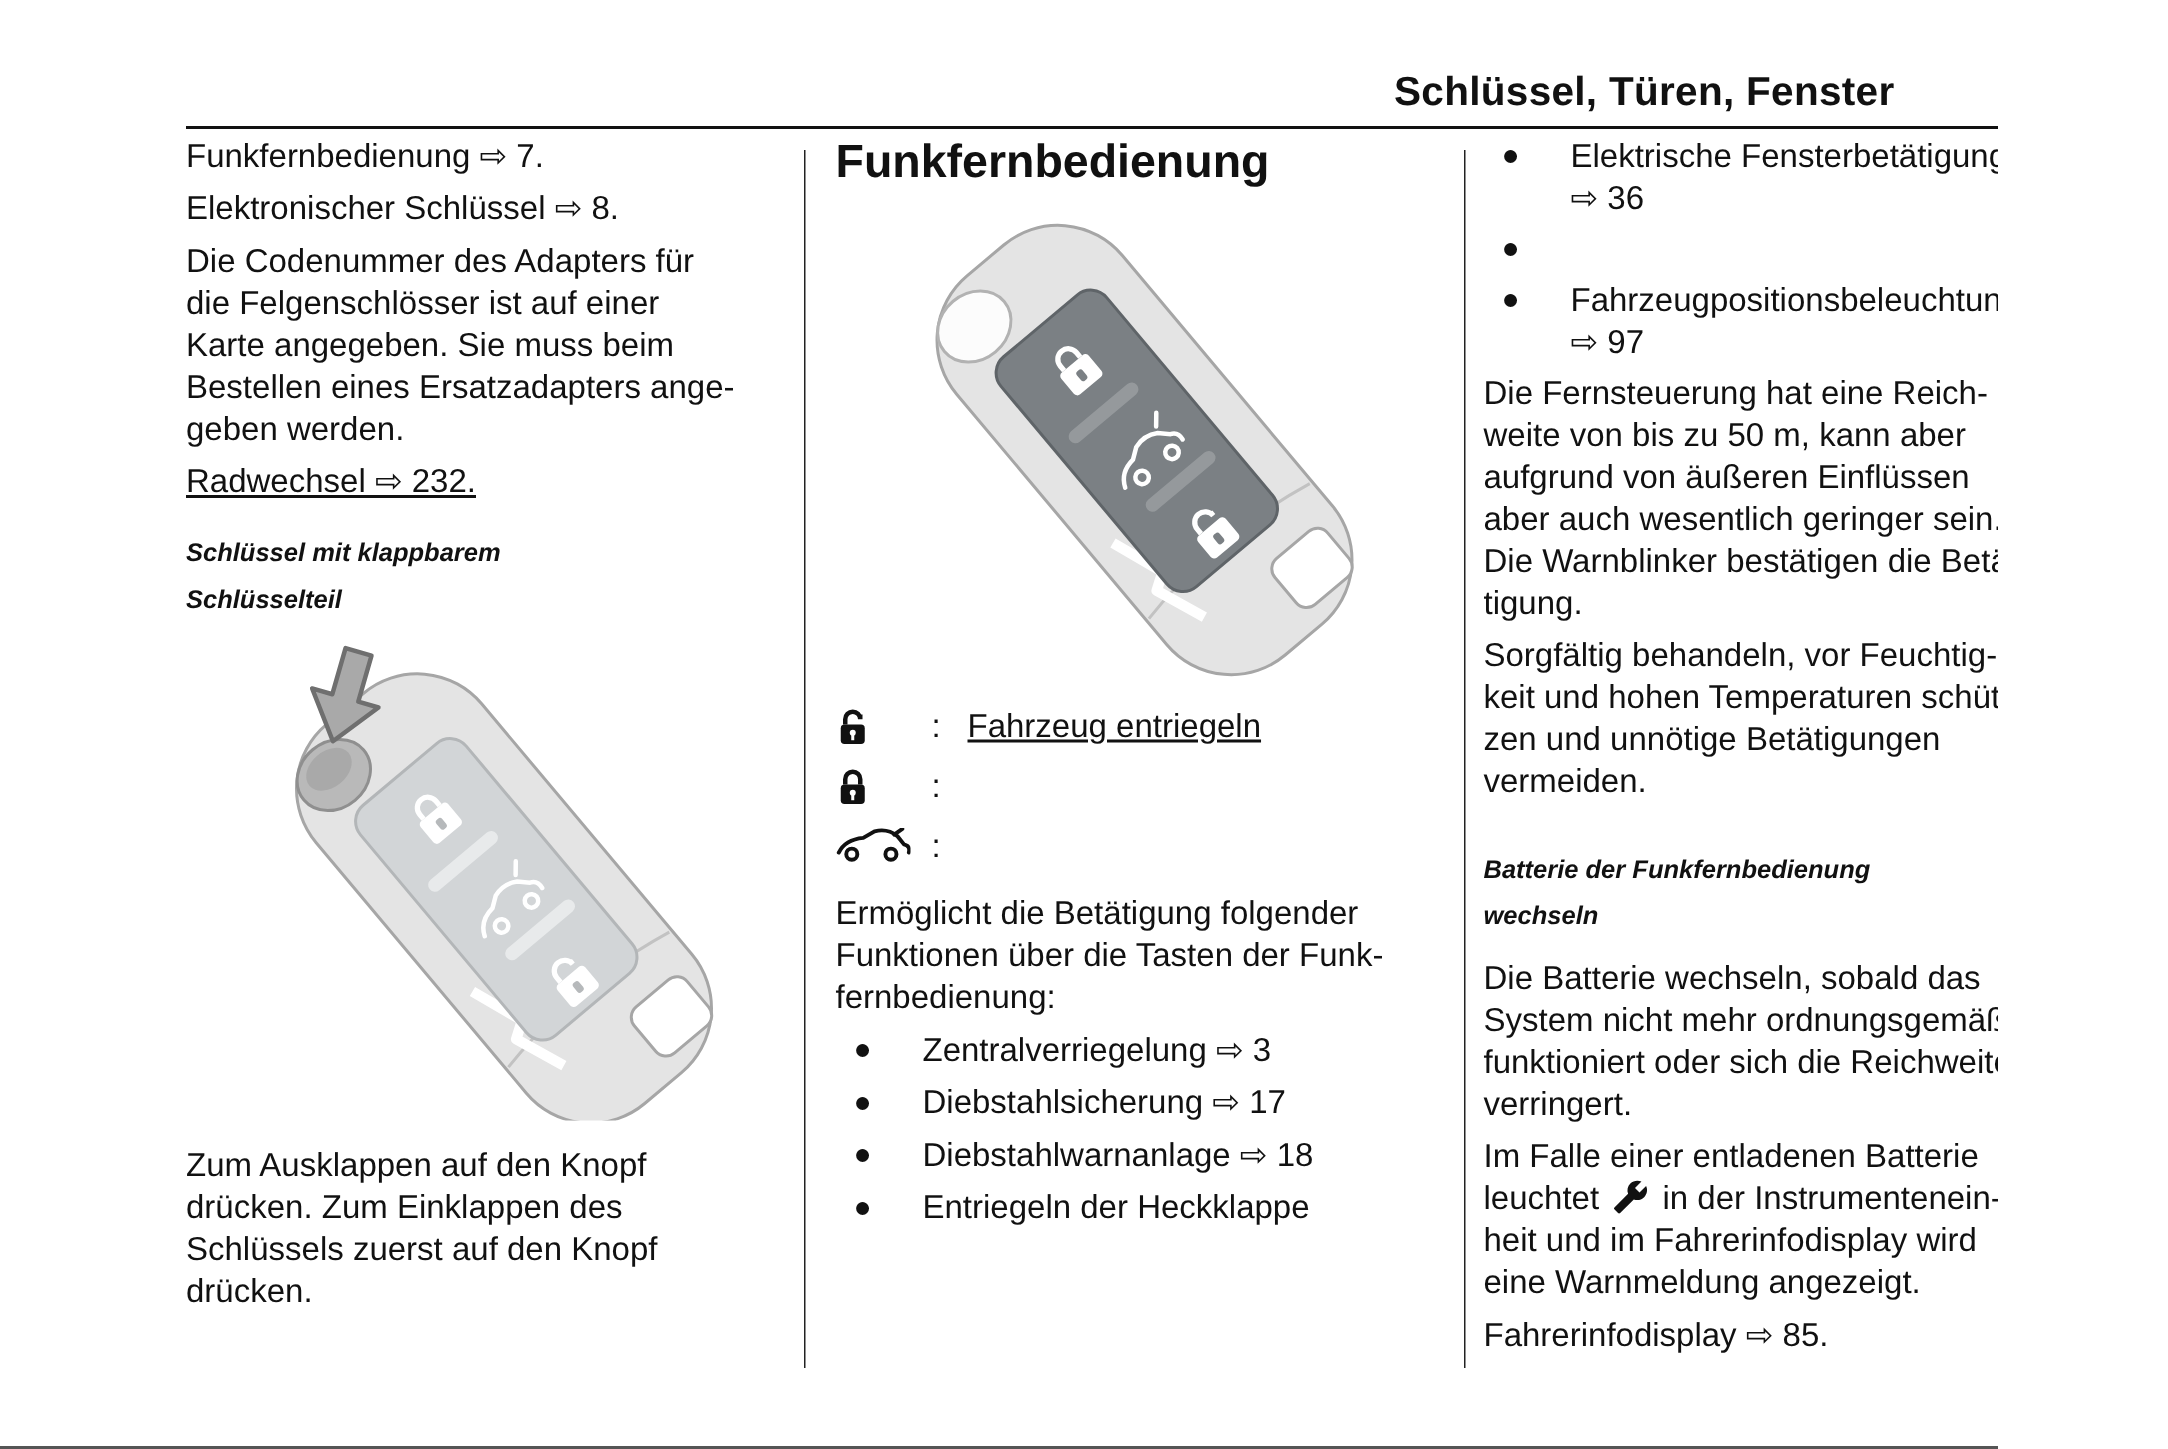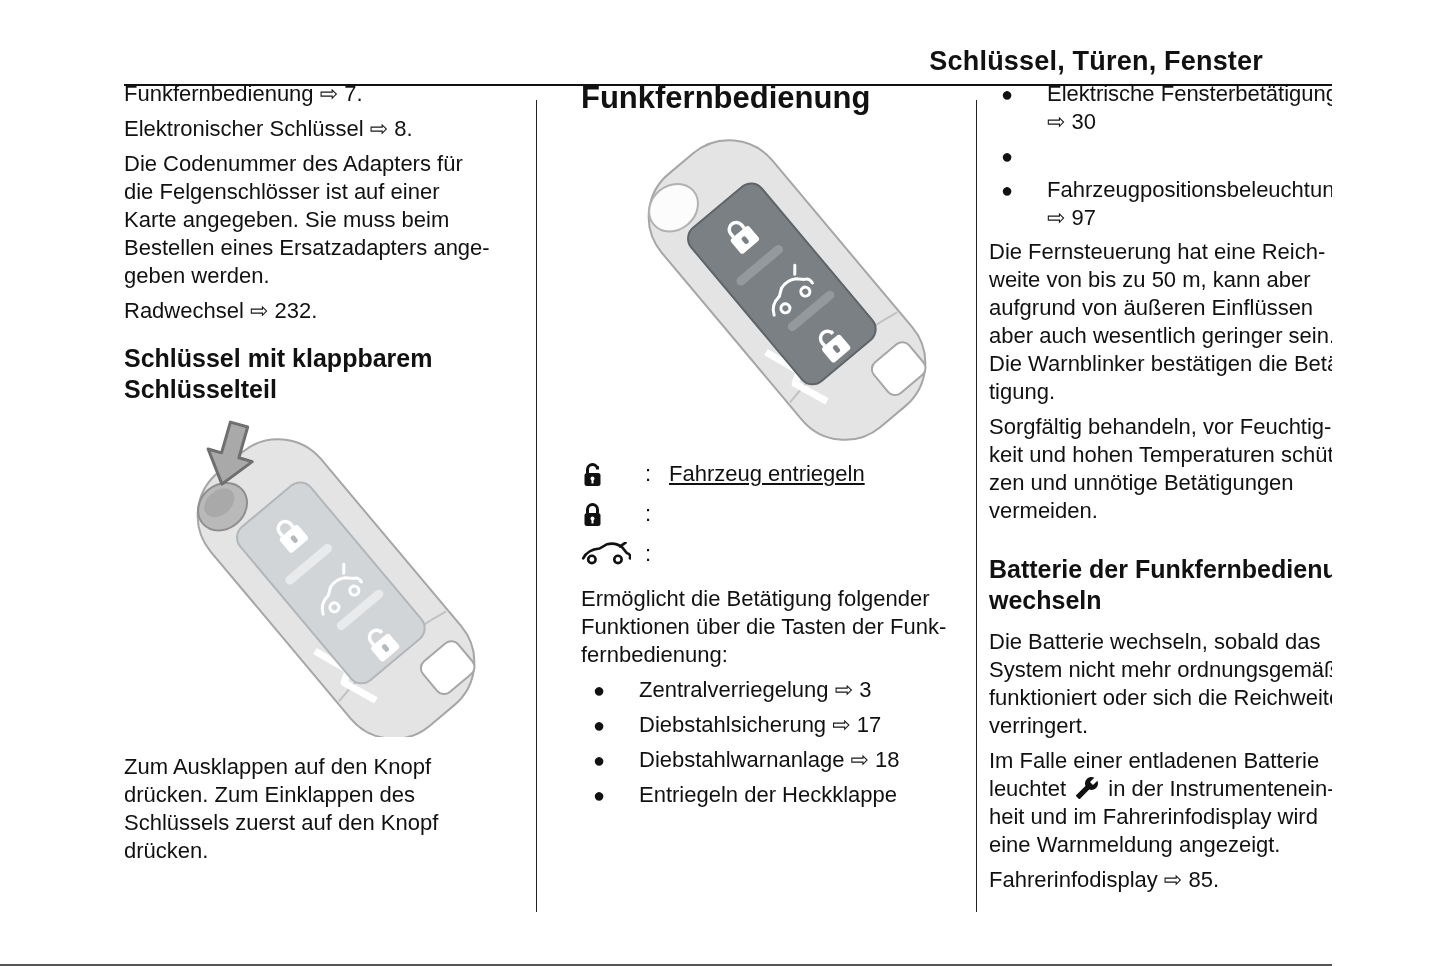--- a/index.html
+++ b/index.html
@@ -18,29 +18,29 @@
   }
   .hdr .title{font-size:27px;font-weight:bold;letter-spacing:.2px;}
   .hdr .pno{font-size:27px;font-weight:bold;margin-left:98px;margin-right:48px;}
   .hdr-rule{position:absolute;top:84px;left:124px;width:1300px;height:2px;background:#111;}
   .bottom-rule{position:absolute;left:0;bottom:0;width:1445px;height:2px;background:#555;}
   .vdiv{position:absolute;top:100px;height:812px;width:1px;background:#222;}
   .vdiv.d1{left:536px;}
   .vdiv.d2{left:976px;}
 
   
-  .col{position:absolute;top:80px;font-size:22px;line-height:28px;}
+  .col{position:absolute;top:90px;font-size:22px;line-height:28px;}
   .col.left{left:124px;width:400px;}
-  .col.mid{left:557px;width:396px;margin-left:24px;}
+  .col.mid{left:557px;width:396px;}
   .col.right{left:989px;width:432px;}
 
   p{margin:0 0 7px 0;white-space:pre-line;}
-  p.tight{margin-bottom:0;}
+  p.tight{margin-bottom:0;text-decoration:underline;}
   h2{margin:0 0 12px 0;font-size:31px;line-height:36px;font-weight:bold;white-space:pre-line;}
-  h3{margin:18px 0 14px 0;font-size:25px;line-height:31px;font-weight:bold;white-space:pre-line;}
+  h3{margin:18px 0 14px 0;font-size:17px;line-height:31px;font-weight:bold;white-space:pre-line;font-style:italic;}
   .col.right h3{margin:29px 0 12px 0;}
 
   figure{margin:0 0 16px 0;width:392px;height:318px;}
   .col.mid figure{margin-bottom:14px;}
 
   
   .legend{margin:0 0 12px 0;}
   .lrow{display:flex;align-items:flex-start;margin-bottom:5px;}
   .licon{width:64px;padding-top:2px;}
   .lcolon{width:24px;}
@@ -219,21 +219,21 @@
     </ul>
   </div>
 
   <div class="vdiv d2"></div>
 
   <div class="col right">
     <ul class="blist">
       <li>
         <span class="dot">●</span>
         <span class="btext">Elektrische Fensterbetätigung
-⇨ 30</span>
+⇨ 36</span>
       </li>
       <li>
         <span class="dot">●</span>
       </li>
       <li>
         <span class="dot">●</span>
         <span class="btext">Fahrzeugpositionsbeleuchtung
 ⇨ 97</span>
       </li>
     </ul>

